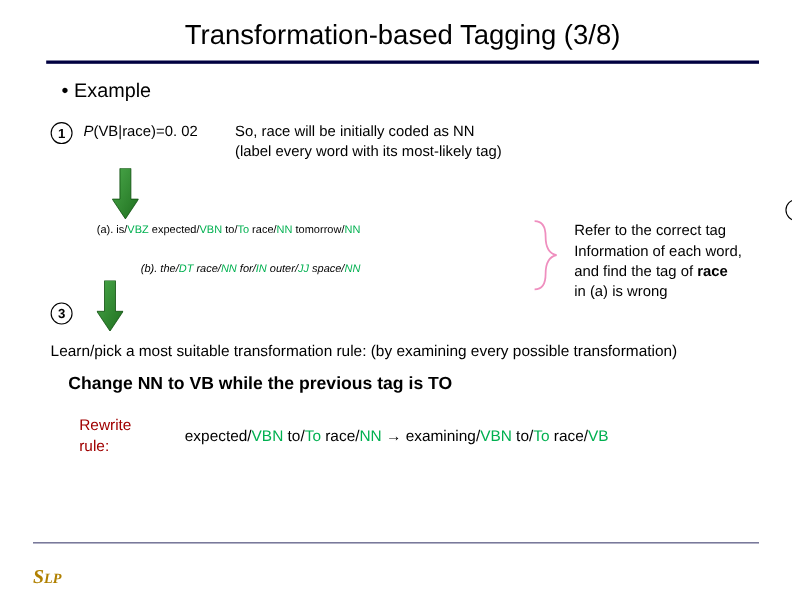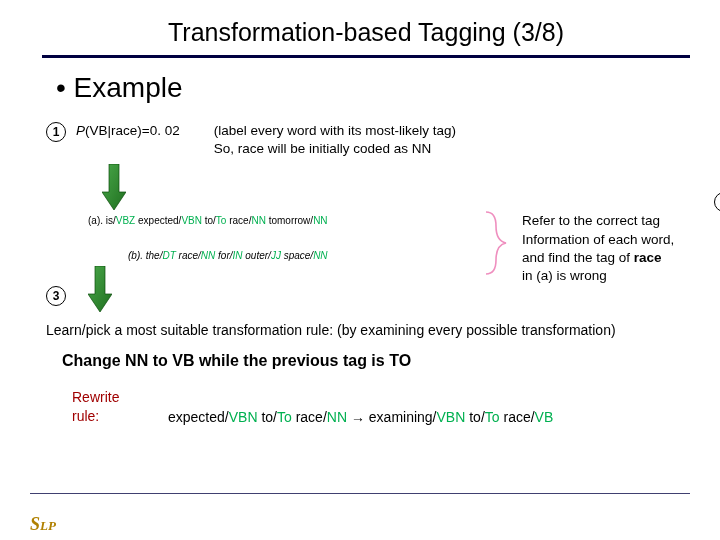--- a/index.html
+++ b/index.html
@@ -25,21 +25,21 @@
     font-size: 25px;
     font-weight: normal;
     margin-bottom: 8px;
   }
   .title-rule {
     border: 0;
     border-top: 3px solid #000040;
     margin: 0 0 14px 0;
   }
   .bullet {
-    font-size: 28px;
+    font-size: 18px;
     margin-left: 14px;
     margin-bottom: 18px;
   }
   .bullet::before { content: "• "; }
   .numcircle {
     display: inline-flex;
     align-items: center;
     justify-content: center;
     width: 20px;
     height: 20px;
@@ -119,21 +119,21 @@
     margin-left: 0;
   }
   .rule {
     font-size: 16px;
     font-weight: bold;
     margin-left: 16px;
     margin-bottom: 18px;
   }
   .rewrite-row {
     display: flex;
-    align-items: flex-end;
+    align-items: center;
     margin-left: 26px;
     gap: 40px;
     font-size: 14px;
   }
   .rewrite-label {
     color: #a00000;
     width: 56px;
     line-height: 1.3;
   }
   .footer-rule {
@@ -169,22 +169,22 @@
   <hr class="title-rule">
 
   <div class="bullet">Example</div>
 
   <div class="row1">
     <span class="numcircle">1</span>
     <div class="probbox">
       <div><span class="ital">P</span><span>(VB|race)=0. 02</span></div>
     </div>
     <div class="so">
+      <div>So, race will be initially coded as NN</div>
       <div>(label every word with its most-likely tag)</div>
-      <div>So, race will be initially coded as NN</div>
     </div>
   </div>
 
   <div class="arrow-down">
     <svg width="24" height="46" viewBox="0 0 24 46">
       <defs>
         <linearGradient id="g1" x1="0" y1="0" x2="1" y2="1">
           <stop offset="0" stop-color="#4aa84a"></stop>
             <stop offset="1" stop-color="#1f6f1f"></stop>
         </linearGradient>

